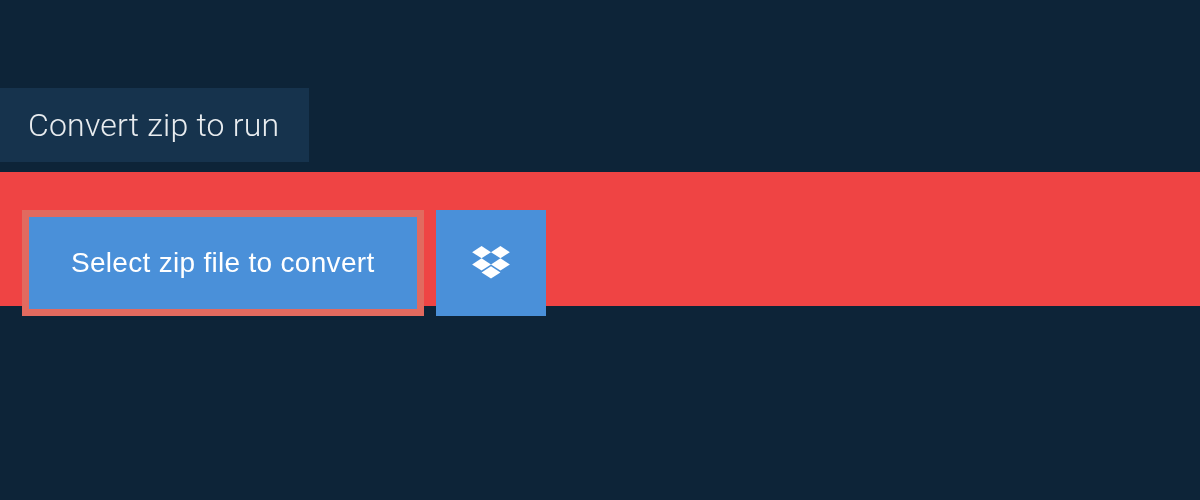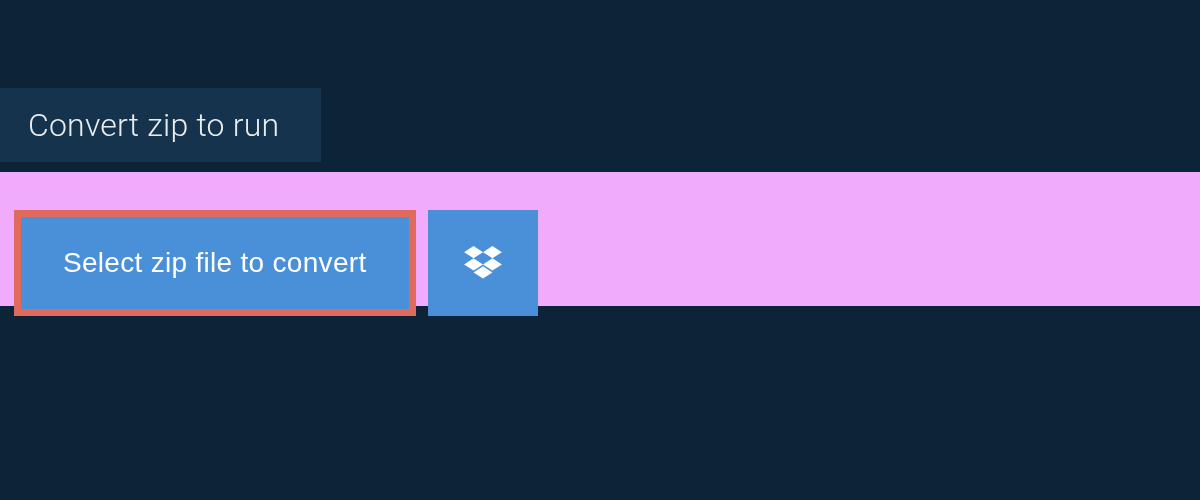--- a/index.html
+++ b/index.html
@@ -12,36 +12,36 @@
       height: 500px;
       background: #0d2438;
       font-family: -apple-system, BlinkMacSystemFont, "Segoe UI", Roboto, "Helvetica Neue", Arial, sans-serif;
       overflow: hidden;
     }
     .tab-container {
       position: absolute;
       top: 88px;
       left: 0;
       background: #16334d;
-      padding: 18px 42px 18px 28px;
+      padding: 18px 30px 18px 28px;
       display: inline-block;
     }
     .tab-title {
       color: #e8ecef;
       font-size: 32px;
       font-weight: 300;
       letter-spacing: 0.2px;
     }
     .panel {
       position: absolute;
       top: 172px;
       left: 0;
       right: 0;
-      background: #f0abfc;
-      padding: 38px 30px 38px 14px;
+      background: #ef4444;
+      padding: 38px 30px 38px 22px;
       height: 134px;
     }
     .button-row {
       display: flex;
       gap: 12px;
       align-items: stretch;
     }
     .select-button-wrap {
       border: 7px solid #e16a5f;
       display: inline-block;

